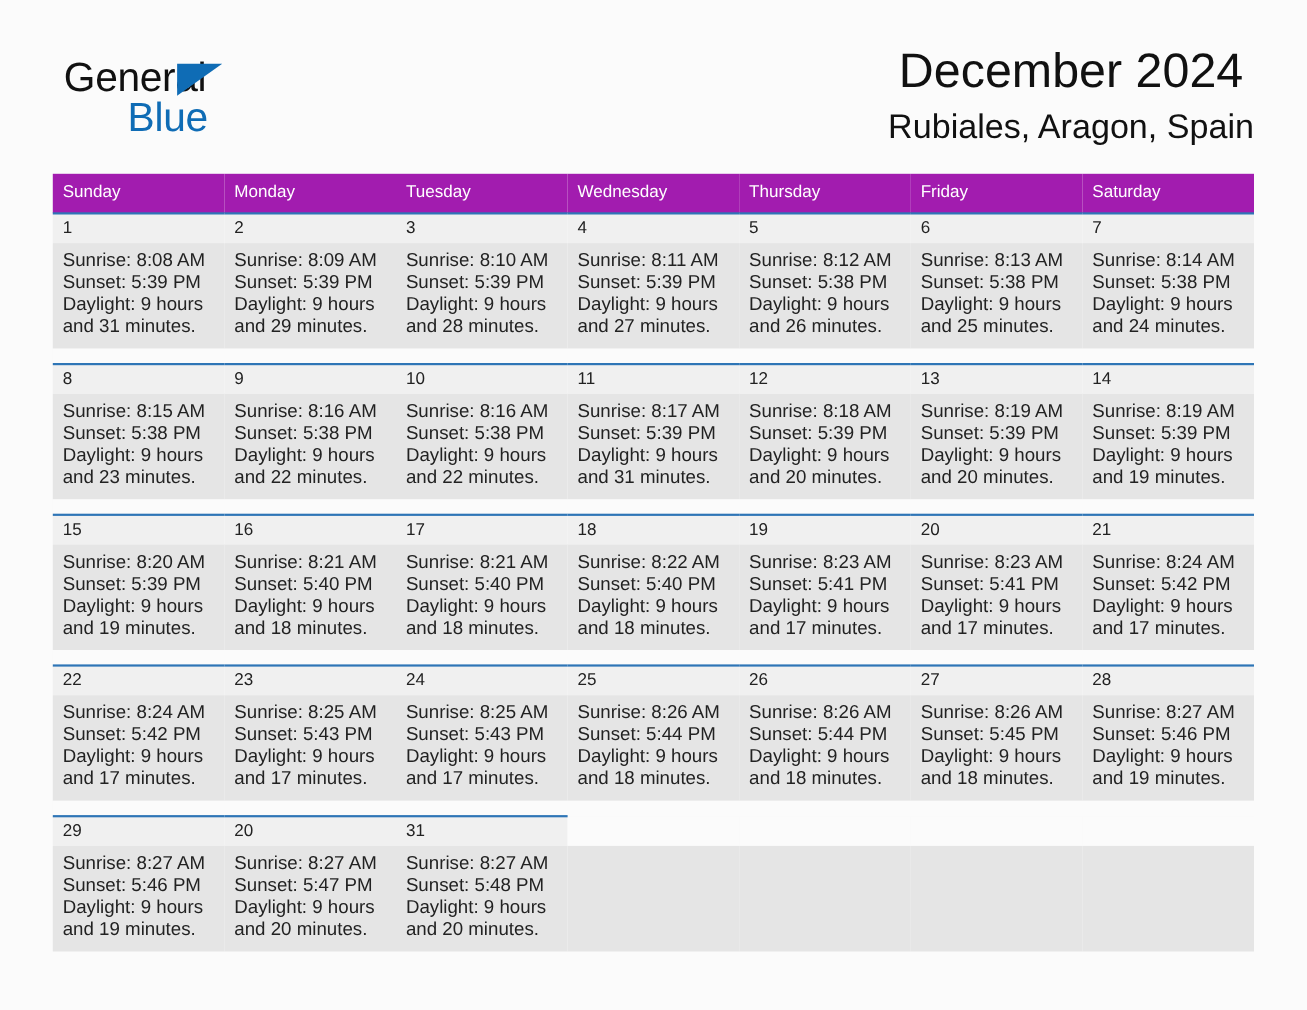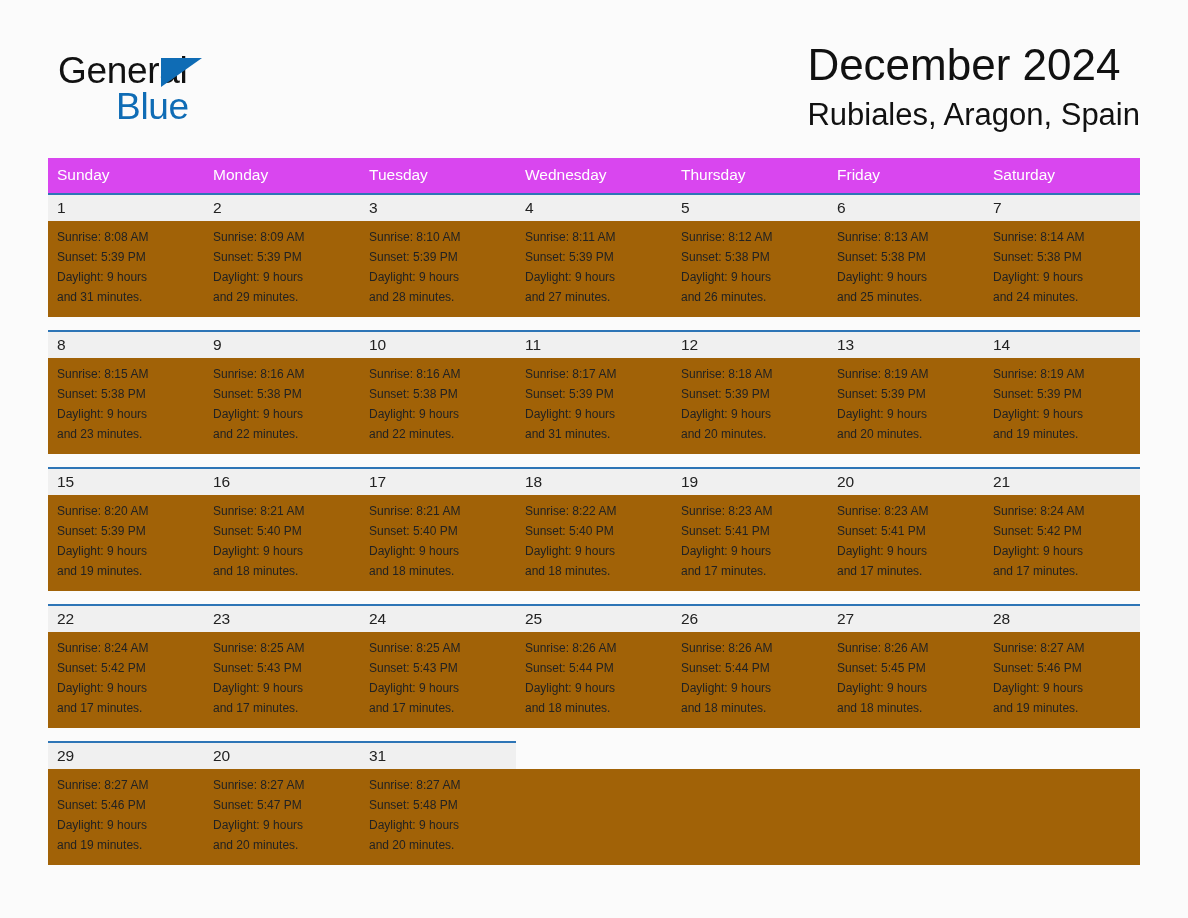--- a/index.html
+++ b/index.html
@@ -58,21 +58,21 @@
     top: 36px;
     font-size: 37px;
     color: #0f6cb5;
     letter-spacing: -0.3px;
     font-family: "Liberation Sans", sans-serif;
   }
   .title-block {
     position: absolute;
     right: 0;
     top: 0;
-    text-align: left;
+    text-align: center;
   }
   .cal-title {
     font-size: 44px;
     color: #111111;
     line-height: 54px;
     white-space: nowrap;
   }
   .cal-subtitle {
     font-size: 31px;
     color: #111111;
@@ -84,21 +84,21 @@
   
   .calendar {
     position: absolute;
     left: 48px;
     top: 158px;
     width: 1092px;
     border-collapse: collapse;
     table-layout: fixed;
   }
   .calendar th {
-    background: #d946ef;
+    background: #a21caf;
     color: #ffffff;
     font-weight: normal;
     font-size: 15.5px;
     text-align: left;
     padding: 8px 0 9px 9px;
     height: 32px;
     border: none;
   }
   .week-sep td {
     height: 14px;
@@ -113,23 +113,23 @@
     font-size: 15.5px;
     color: #222222;
     height: 26px;
     vertical-align: top;
   }
   .calendar tr.daynum-row td.empty {
     background: #fbfbfb;
     border-top: none;
   }
   .calendar tr.info-row td {
-    background: #a16207;
+    background: #e5e5e5;
     padding: 6px 0 8px 9px;
-    font-size: 12px;
+    font-size: 17px;
     color: #222222;
     line-height: 20px;
     vertical-align: top;
     height: 96px;
   }
   .info-line { white-space: nowrap; display: block; }
 </style>
 </head>
 <body>
 

